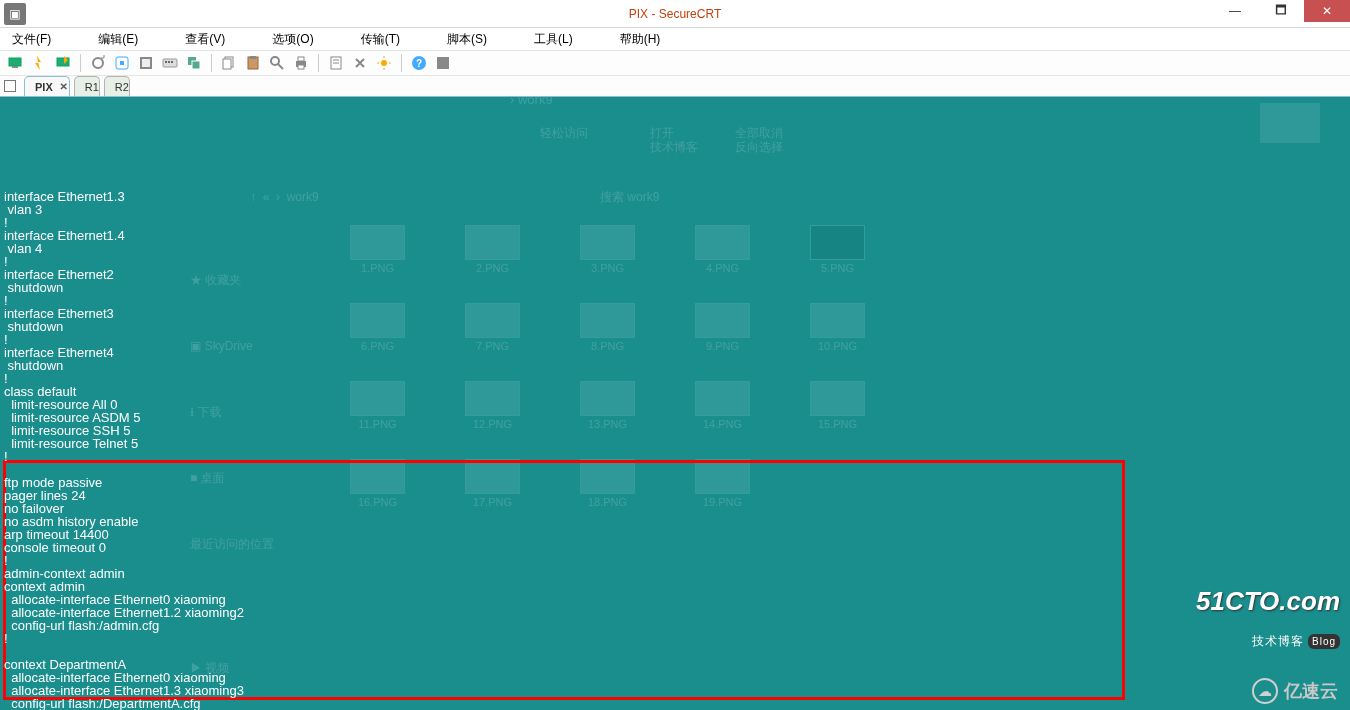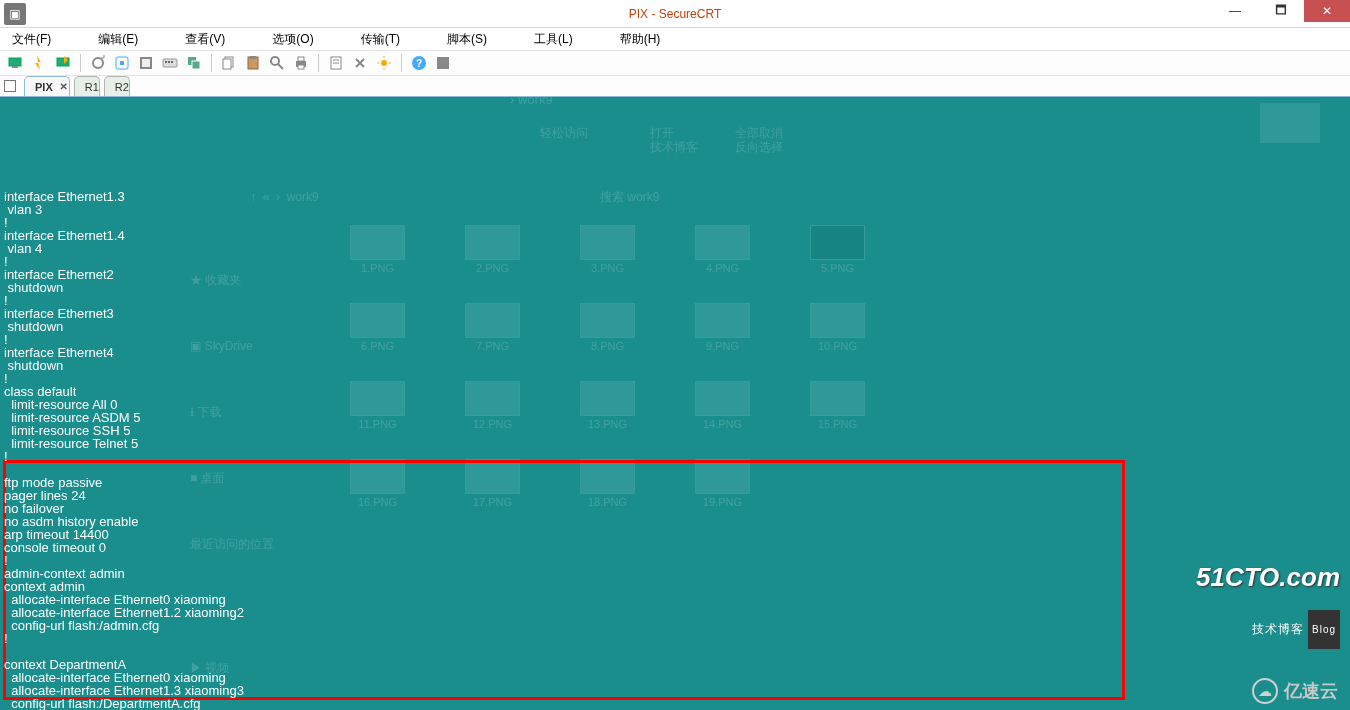--- a/index.html
+++ b/index.html
@@ -62,21 +62,21 @@
 .highlight-box {
   position: absolute;
   left: 3px; right: 225px; top: 363px; height: 240px;
   border: 3px solid #ff0000;
   pointer-events: none;
 }
 
 .watermark1 { position: absolute; right: 10px; bottom: 35px; font-family: Arial, sans-serif; text-align: right; pointer-events:none;}
 .watermark1 .l1 { font-size: 26px; font-weight: bold; font-style: italic; color: #fff; text-shadow: 1px 1px 2px #333; }
 .watermark1 .l2 { font-size: 12px; color: #fff; letter-spacing: 1px;}
-.watermark1 .blog { display:inline-block; font-size:10px; background:#333; color:#fff; padding:13px 4px; border-radius:0; margin-left:4px;}
+.watermark1 .blog { display:inline-block; font-size:10px; background:#333; color:#fff; padding:1px 4px; border-radius:6px; margin-left:4px;}
 
 .watermark2 { position: absolute; right: 12px; bottom: 6px; display: flex; align-items: center; gap: 6px; pointer-events:none;}
 .watermark2 .circ { width: 26px; height: 26px; border: 2px solid #d0d0d0; border-radius: 50%; display:flex; align-items:center; justify-content:center; color:#d0d0d0; font-size:14px;}
 .watermark2 .txt { font-size: 18px; color: #c8c8c8; font-weight: bold;}
 </style>
 </head>
 <body>
 
 <div class="titlebar">
   <div class="sysicon">▣</div>

